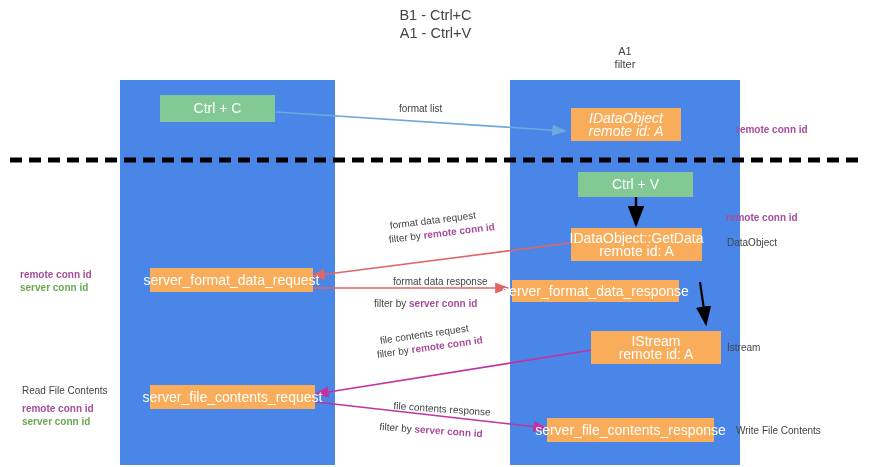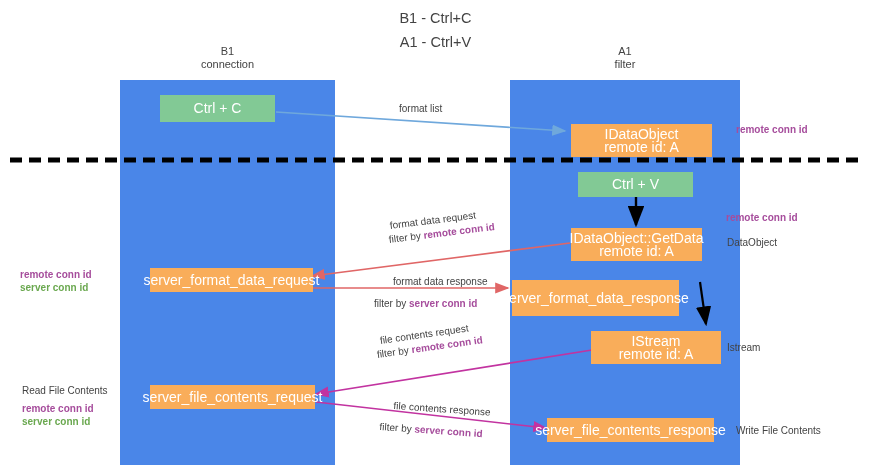--- a/index.html
+++ b/index.html
@@ -9,21 +9,21 @@
     overflow:hidden;position:relative;
   }
   #stage{position:absolute;left:0;top:0;width:871px;height:467px;}
 
   .lane{position:absolute;background:#4a86e8;}
   #lane-b1{left:120px;top:80px;width:215px;height:385px;}
   #lane-a1{left:510px;top:80px;width:230px;height:385px;}
 
   .title{
     position:absolute;left:0;right:0;top:6px;text-align:center;
-    font-size:14.5px;color:#434343;line-height:24px;white-space:pre-line;
+    font-size:14.5px;color:#434343;line-height:18px;white-space:pre-line;
   }
 
   .lane-head{
     position:absolute;text-align:center;font-size:11px;color:#434343;
     line-height:13px;white-space:pre-line;
   }
   #head-b1{left:120px;top:45px;width:215px;}
   #head-a1{left:510px;top:45px;width:230px;}
 
   .box{
@@ -52,22 +52,20 @@
 <body>
 
 <div id="stage">
 
   <div class="lane" id="lane-b1"></div>
   <div class="lane" id="lane-a1"></div>
 
   <div class="title">B1 - Ctrl+C
 A1 - Ctrl+V</div>
 
-  <div class="lane-head" id="head-b1">B1
-connection</div>
   <div class="lane-head" id="head-a1">A1
 filter</div>
 
   <svg id="wires">
     <defs>
       <marker id="ah-blue" markerWidth="9" markerHeight="7" refX="8" refY="3.5" orient="auto">
         <polygon points="0,0 9,3.5 0,7" fill="#6fa8dc"></polygon>
       </marker>
       <marker id="ah-red" markerWidth="9" markerHeight="7" refX="8" refY="3.5" orient="auto">
         <polygon points="0,0 9,3.5 0,7" fill="#e06666"></polygon>
@@ -92,31 +90,31 @@
 
     <path d="M 700 282 L 706 324" stroke="#000000" stroke-width="2.2" fill="none" marker-end="url(#ah-blk)"></path>
 
     <line x1="592" y1="350" x2="316" y2="394" stroke="#c233a0" stroke-width="1.6" marker-end="url(#ah-mag)"></line>
 
     <line x1="316" y1="402" x2="546" y2="428" stroke="#c233a0" stroke-width="1.6" marker-end="url(#ah-mag)"></line>
   </svg>
 
   <div class="box green" style="left:160px;top:95px;width:115px;height:27px;">Ctrl + C</div>
 
-  <div class="box orange" style="left:571px;top:124px;width:141px;height:33px;">IDataObject
+  <div class="box orange" style="left:571px;top:108px;width:110px;height:33px;font-style:italic;">IDataObject
 remote id: A</div>
 
   <div class="box green" style="left:578px;top:172px;width:115px;height:25px;text-align:center;">Ctrl + V</div>
 
   <div class="box orange" style="left:571px;top:228px;width:131px;height:33px;">IDataObject::GetData
 remote id: A</div>
 
   <div class="box orange" style="left:150px;top:268px;width:163px;height:24px;">server_format_data_request</div>
 
-  <div class="box orange" style="left:512px;top:280px;width:167px;height:36px;">server_format_data_response</div>
+  <div class="box orange" style="left:512px;top:280px;width:167px;height:22px;">server_format_data_response</div>
 
   <div class="box orange" style="left:591px;top:331px;width:130px;height:33px;">IStream
 remote id: A</div>
 
   <div class="box orange" style="left:150px;top:385px;width:165px;height:24px;">server_file_contents_request</div>
 
   <div class="box orange" style="left:547px;top:418px;width:167px;height:24px;">server_file_contents_response</div>
 
   <div class="freelabel" style="left:399px;top:102px;">format list</div>
 

